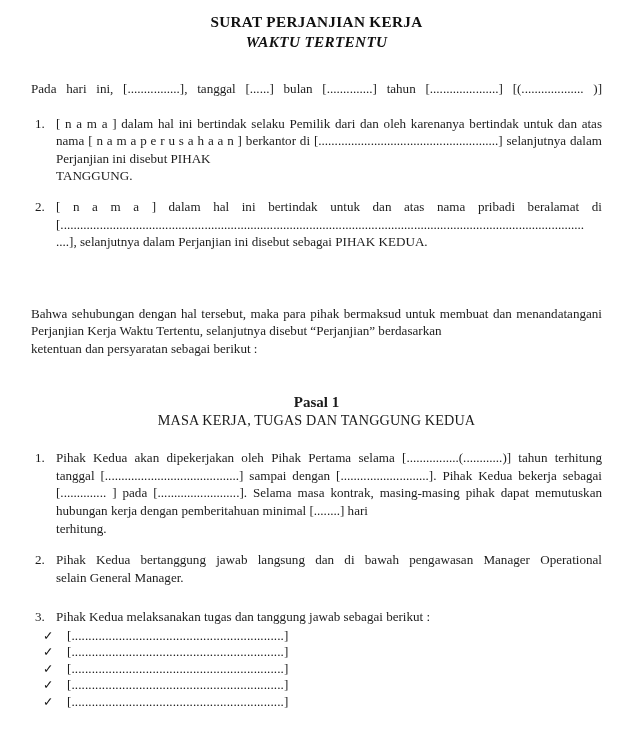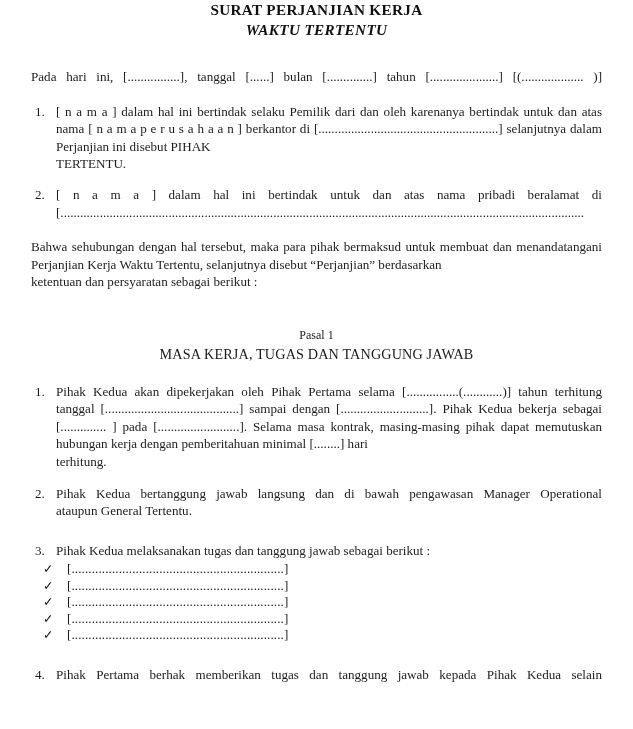--- a/index.html
+++ b/index.html
@@ -33,21 +33,21 @@
     width: 571px;
   }
 
   
   .doc-title {
     text-align: center;
     font-weight: bold;
     font-size: 15.2px;
     letter-spacing: 0.35px;
     line-height: 19.5px;
-    margin: 0;
+    margin: 12px;
     color: #111;
   }
   .doc-title .line2 { display: block; font-style: italic; }
 
   
   .para {
     text-align: justify;
     text-justify: inter-word;
     font-size: 13.1px;
     line-height: 17.6px;
@@ -87,22 +87,22 @@
     display: block;
   }
   .gap-md { height: 17px; }
 
   
   .pasal-wrap {
     text-align: center;
     margin: 0;
   }
   .pasal-no {
-    font-weight: normal;
-    font-size: 12px;
+    font-weight: bold;
+    font-size: 15px;
     line-height: 17.6px;
     display: block;
   }
   .pasal-title {
     font-size: 14.2px;
     line-height: 19px;
     display: block;
     letter-spacing: 0.15px;
   }
 
@@ -163,61 +163,62 @@
     <div class="para opening">
       <span class="force-spread" style="display:block;">Pada hari ini, [................], tanggal [......] bulan [..............] tahun [.....................] [(................... )]</span>
     </div>
 
     <div class="gap-md"></div>
 
     <ol class="num-list">
       <li class="num-item">
         <span class="marker">1.</span>
         <span class="body justify-all">[     n  a  m  a     ] dalam hal ini bertindak selaku Pemilik dari dan oleh karenanya bertindak untuk dan atas   nama [   n  a  m  a     p  e  r  u  s  a  h  a  a  n    ] berkantor di [.......................................................] selanjutnya dalam Perjanjian ini disebut   PIHAK</span>
-        <span class="tail">TERTENTU.</span>
+        <span class="tail">TANGGUNG.</span>
       </li>
 
       <li style="height:13px"></li>
 
       <li class="num-item">
         <span class="marker">2.</span>
         <span class="body justify-all">[      n   a   m   a     ] dalam hal ini bertindak untuk dan atas nama pribadi beralamat di [................................................................................................................................................................</span>
+        <span class="tail">....], selanjutnya dalam Perjanjian ini disebut sebagai PIHAK KEDUA.</span>
       </li>
     </ol>
 
     <div class="gap-md"></div>
 
     <div class="para">
-      <span class="justify-all" style="display:block;">Bahwa sehubungan dengan hal tersebut, maka para pihak bermaksud untuk membuat dan menandatangani Perjanjian Kerja Waktu Tertentu, selanjutnya disebut “Perjanjian” berdasarkan</span>
+      <span class="justify-all" style="display:block;margin-top:37px;">Bahwa sehubungan dengan hal tersebut, maka para pihak bermaksud untuk membuat dan menandatangani Perjanjian Kerja Waktu Tertentu, selanjutnya disebut “Perjanjian” berdasarkan</span>
       <span style="display:block;">ketentuan dan persyaratan sebagai berikut :</span>
     </div>
 
     <div style="height:36px"></div>
 
     <div class="pasal-wrap">
       <span class="pasal-no">Pasal 1</span>
-      <span class="pasal-title">MASA KERJA, TUGAS DAN TANGGUNG JAWAB</span>
+      <span class="pasal-title">MASA KERJA, TUGAS DAN TANGGUNG KEDUA</span>
     </div>
 
     <div style="height:19px"></div>
 
     <ol class="num-list">
 
       <li class="num-item">
         <span class="marker">1.</span>
         <span class="body justify-all">Pihak Kedua akan dipekerjakan oleh Pihak Pertama selama [................(............)] tahun terhitung tanggal [.........................................] sampai dengan [...........................]. Pihak Kedua bekerja sebagai [.............. ] pada  [.........................]. Selama masa kontrak, masing-masing pihak dapat memutuskan hubungan kerja dengan pemberitahuan minimal [........] hari</span>
         <span class="tail">terhitung.</span>
       </li>
 
       <li style="height:14px"></li>
 
       <li class="num-item">
         <span class="marker">2.</span>
         <span class="body force-spread">Pihak Kedua bertanggung jawab langsung dan di bawah pengawasan Manager Operational</span>
-        <span class="tail">ataupun General Tertentu.</span>
+        <span class="tail">selain General Manager.</span>
       </li>
 
       <li style="height:22px"></li>
 
       <li class="num-item">
         <span class="marker">3.</span>
         <span class="body">Pihak Kedua melaksanakan tugas dan tanggung jawab sebagai berikut :</span>
       </li>
 
       <ul class="check-list">

